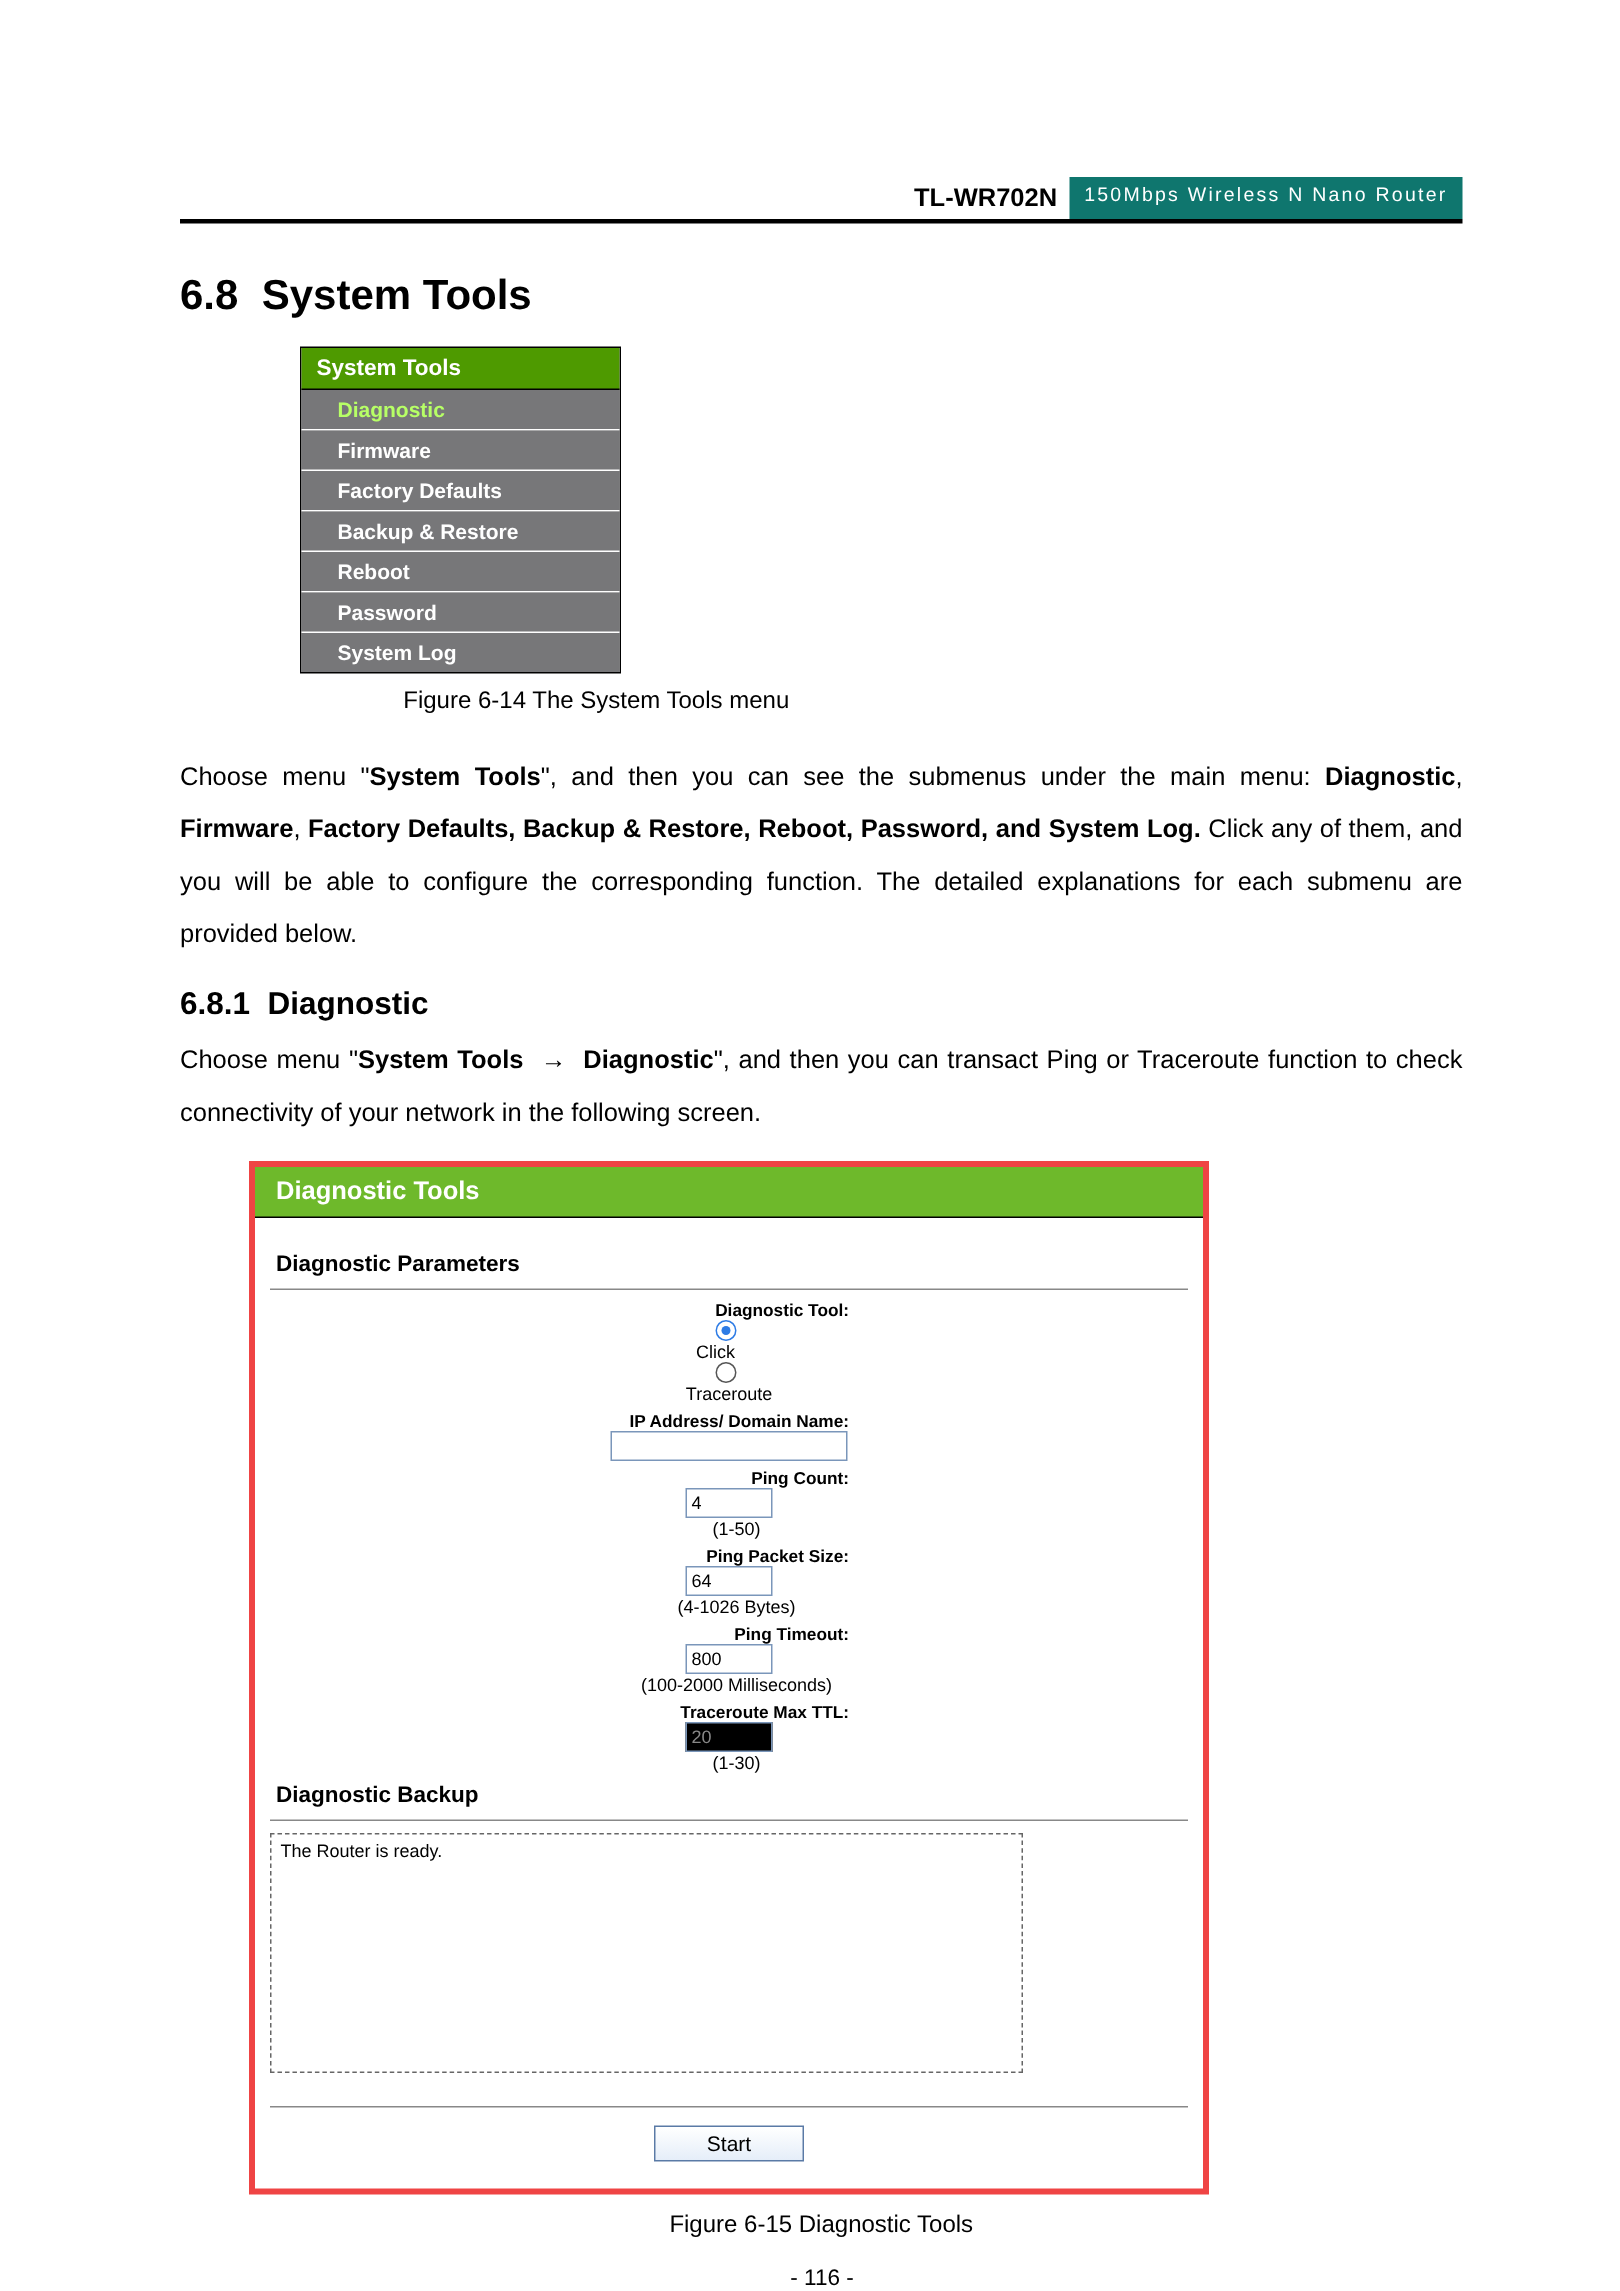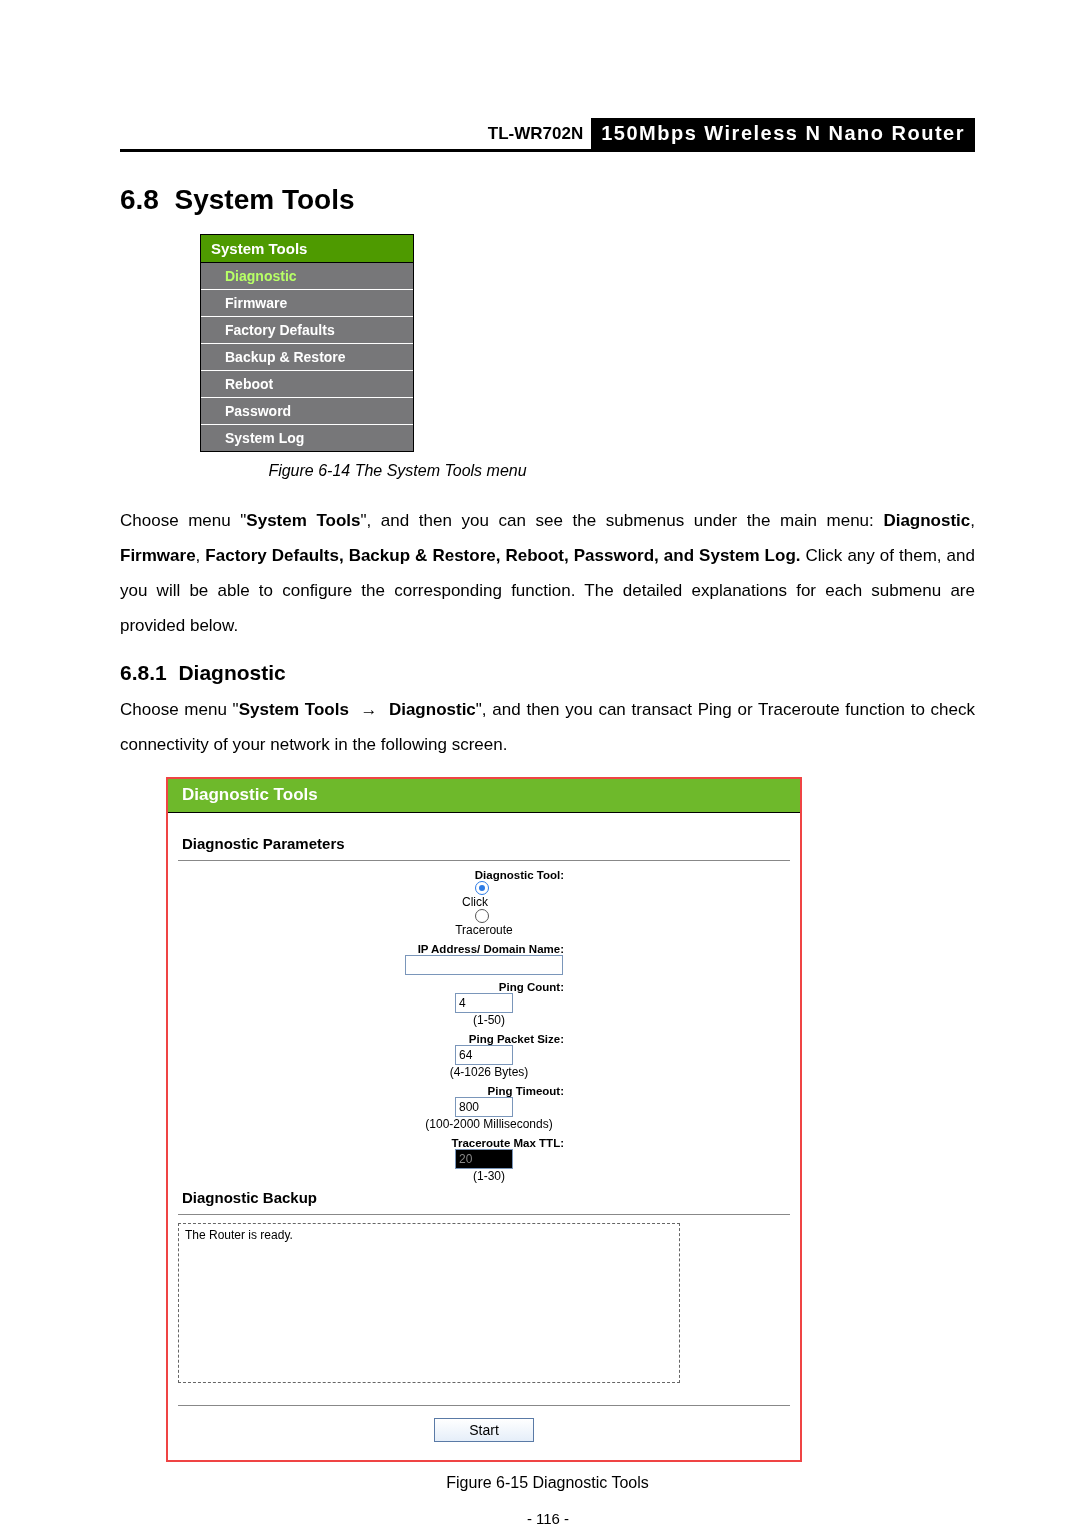--- a/index.html
+++ b/index.html
@@ -25,24 +25,24 @@
   .header-left {
     flex: 1;
     display: flex;
     justify-content: flex-end;
     align-items: center;
     padding: 4px 8px 4px 0;
     font-weight: bold;
     font-size: 17px;
   }
   .header-right {
-    background: #000000;
-    color: #fff;
-    font-weight: bold;
-    font-size: 20px;
+    background: #0f766e;
+    color: #fff;
+    font-weight: normal;
+    font-size: 13px;
     padding: 4px 10px;
     letter-spacing: 1.5px;
   }
   h1.sec {
     font-size: 28px;
     font-weight: bold;
     margin: 32px 0 18px 0;
   }
   .menu-fig-wrap {
     display: flex;
@@ -71,38 +71,37 @@
     padding: 5px 0 5px 24px;
     border-bottom: 1px solid #fff;
   }
   .menu-item:last-child { border-bottom: none; }
   .menu-item.active { color: #b7ff66; }
   .fig-caption {
     text-align: center;
     font-size: 16px;
     margin-top: 10px;
     margin-left: -300px;
-    font-style: italic;
   }
   .para {
     font-size: 17px;
     line-height: 2.05;
     margin-top: 24px;
     text-align: justify;
   }
   h2.subsec {
     font-size: 21px;
     font-weight: bold;
     margin: 18px 0 8px 0;
   }
   .diag-panel {
     width: 632px;
     margin-left: 46px;
     margin-top: 14px;
-    border: 2px solid #ef4444;
+    border: 4px solid #ef4444;
     background: #fff;
     font-family: Tahoma, Arial, sans-serif;
   }
   .diag-title {
     background: #6eb92b;
     color: #fff;
     font-weight: bold;
     font-size: 17px;
     padding: 6px 10px 7px 14px;
     border-bottom: 1px solid #000;

